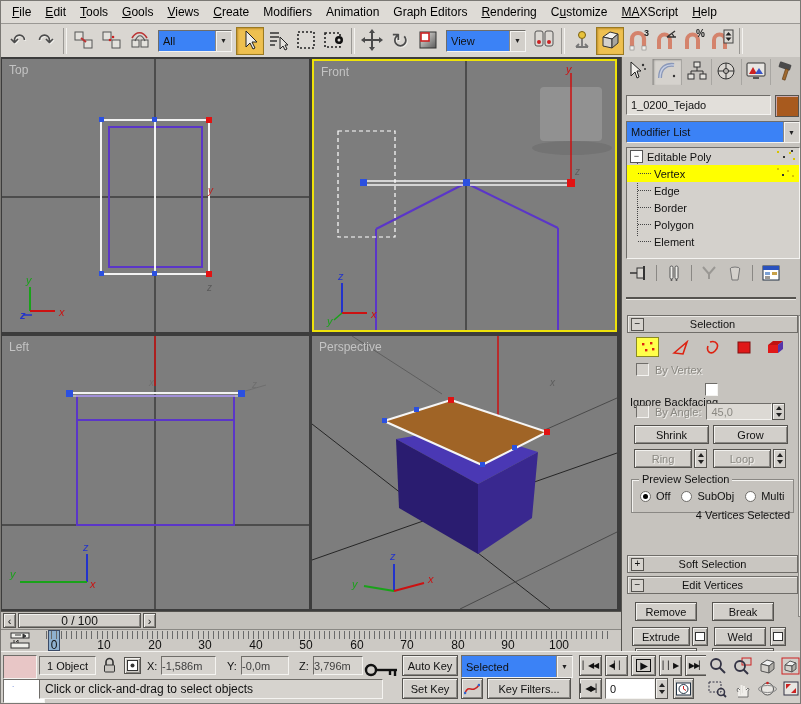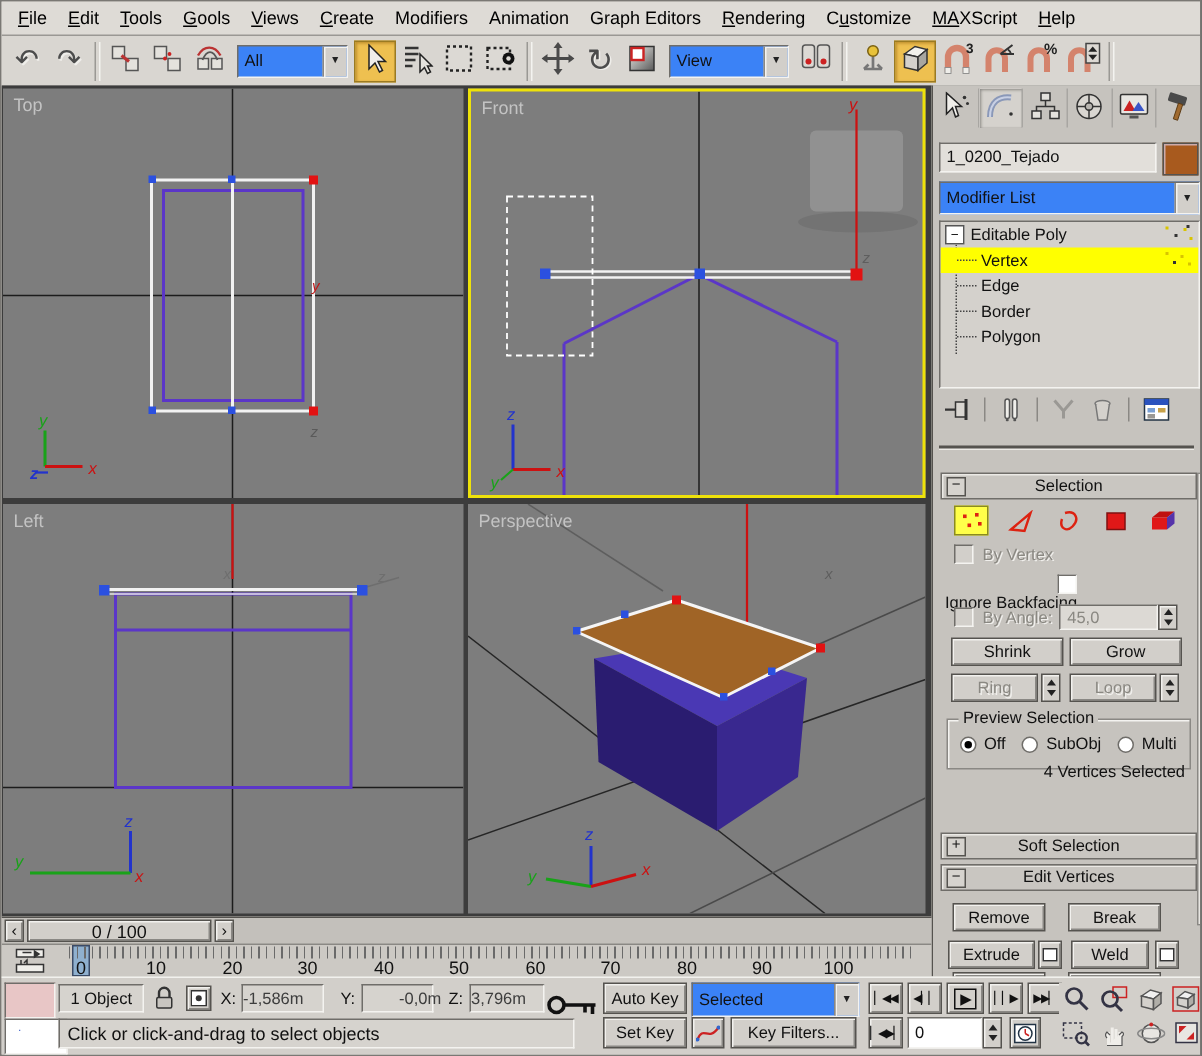--- a/index.html
+++ b/index.html
@@ -403,20 +403,24 @@
           <span>Edge</span>
         </div>
       <div class="stackrow" style="padding-left:11px;">
           <span class="stub"></span>
           <span>Border</span>
         </div>
       <div class="stackrow" style="padding-left:11px;">
           <span class="stub"></span>
           <span>Polygon</span>
         </div>
+      <div class="stackrow" style="padding-left:11px;">
+          <span class="stub"></span>
+          <span>Element</span>
+        </div>
     </div>
 
     <div class="abs" style="left:4px;top:205px;width:172px;height:22px;display:flex;align-items:center;">
       <span style="width:26px;display:flex;justify-content:center;">
           <svg width="20" height="16">
             <line x1="1" y1="8" x2="8" y2="8" stroke="#333" stroke-width="1.5"></line>
             <rect x="8" y="3" width="7" height="10" fill="#d9d6d1" stroke="#333"></rect>
             <line x1="15" y1="1" x2="15" y2="15" stroke="#333" stroke-width="2"></line>
           </svg>
         </span>
@@ -626,21 +630,21 @@
           <rect x="0.5" y="0.5" width="10" height="10" fill="#fff" stroke="#333"></rect>
           <circle cx="5.5" cy="5.5" r="2" fill="#333"></circle>
         </svg>
       </span>
 
     <span class="abs" style="left:146px;top:8px;font-size:11px;">X:</span>
     <div class="scell" style="left:160px;top:4px;width:55px;height:19px;color:#3d3d3d;">
         <span>-1,586m</span>
       </div>
     <span class="abs" style="left:226px;top:8px;font-size:11px;">Y:</span>
-    <div class="scell" style="left:240px;top:4px;width:48px;height:19px;color:#3d3d3d;padding-left:24px;">
+    <div class="scell" style="left:240px;top:4px;width:48px;height:19px;color:#3d3d3d;">
         <span>-0,0m</span>
       </div>
     <span class="abs" style="left:298px;top:8px;font-size:11px;">Z:</span>
     <div class="scell" style="left:312px;top:4px;width:50px;height:19px;color:#3d3d3d;">
         <span>3,796m</span>
       </div>
 
     <span class="abs" style="left:363px;top:9px;"><svg width="36" height="18">
           <circle cx="7" cy="9" r="5" fill="none" stroke="#111" stroke-width="2.4"></circle>
           <line x1="12" y1="9" x2="33" y2="9" stroke="#111" stroke-width="2.4"></line>

